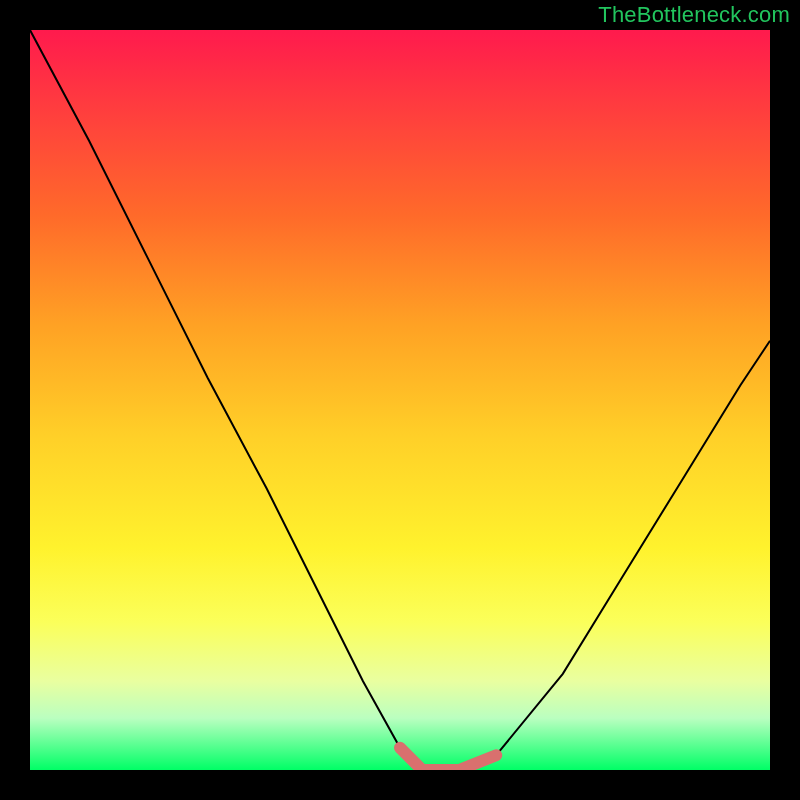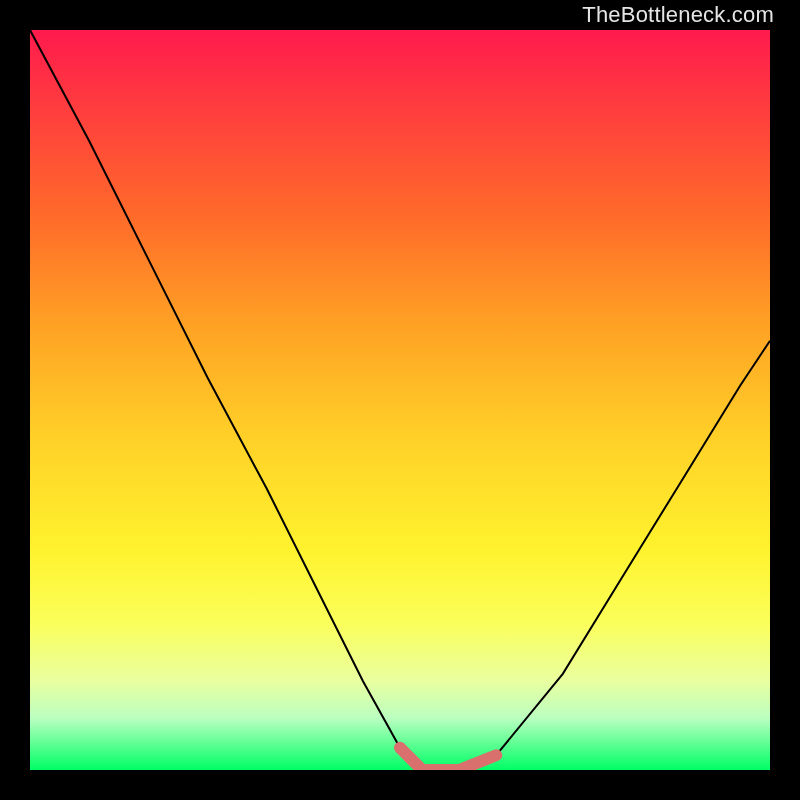--- a/index.html
+++ b/index.html
@@ -34,22 +34,22 @@
       #fff22d 70%,
       #fbff5a 80%,
       #e9ffa0 88%,
       #baffc0 93%,
       #00ff66 100%
     );
   }
   .watermark {
     position: absolute;
     top: 2px;
-    right: 26px;
-    color: #e5e5e5;
+    right: 10px;
+    color: #22c55e;
     font-size: 22px;
     letter-spacing: 0.2px;
     font-weight: 500;
   }
   svg.curve {
     position: absolute;
     left: 0;
     top: 0;
     width: 740px;
     height: 740px;

